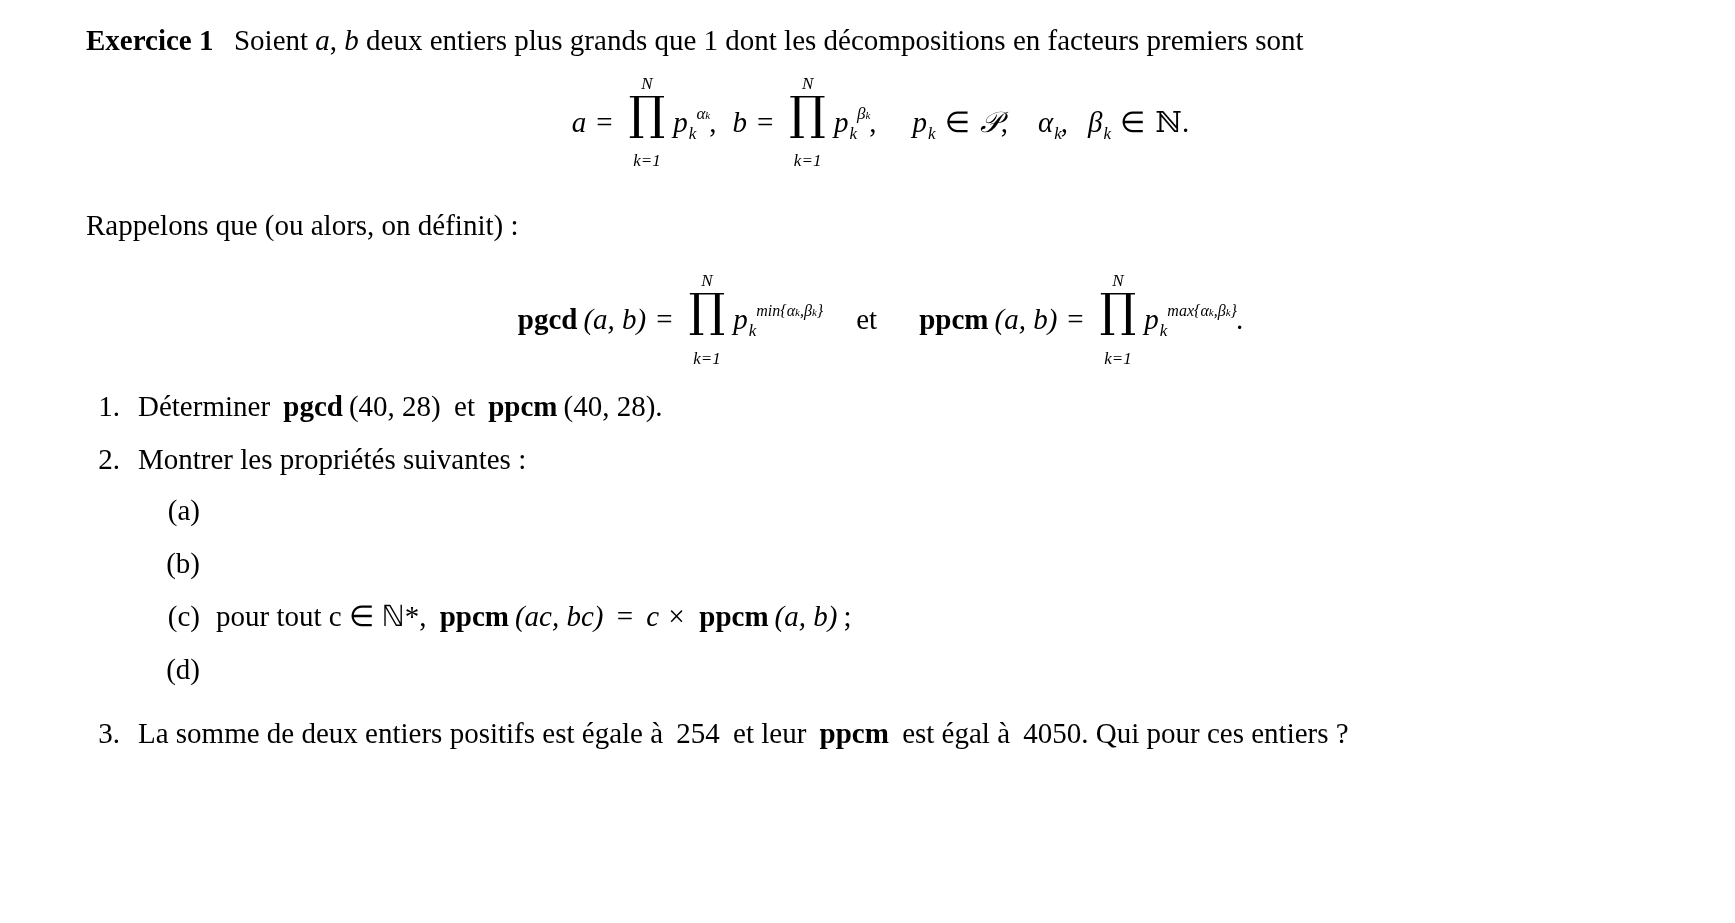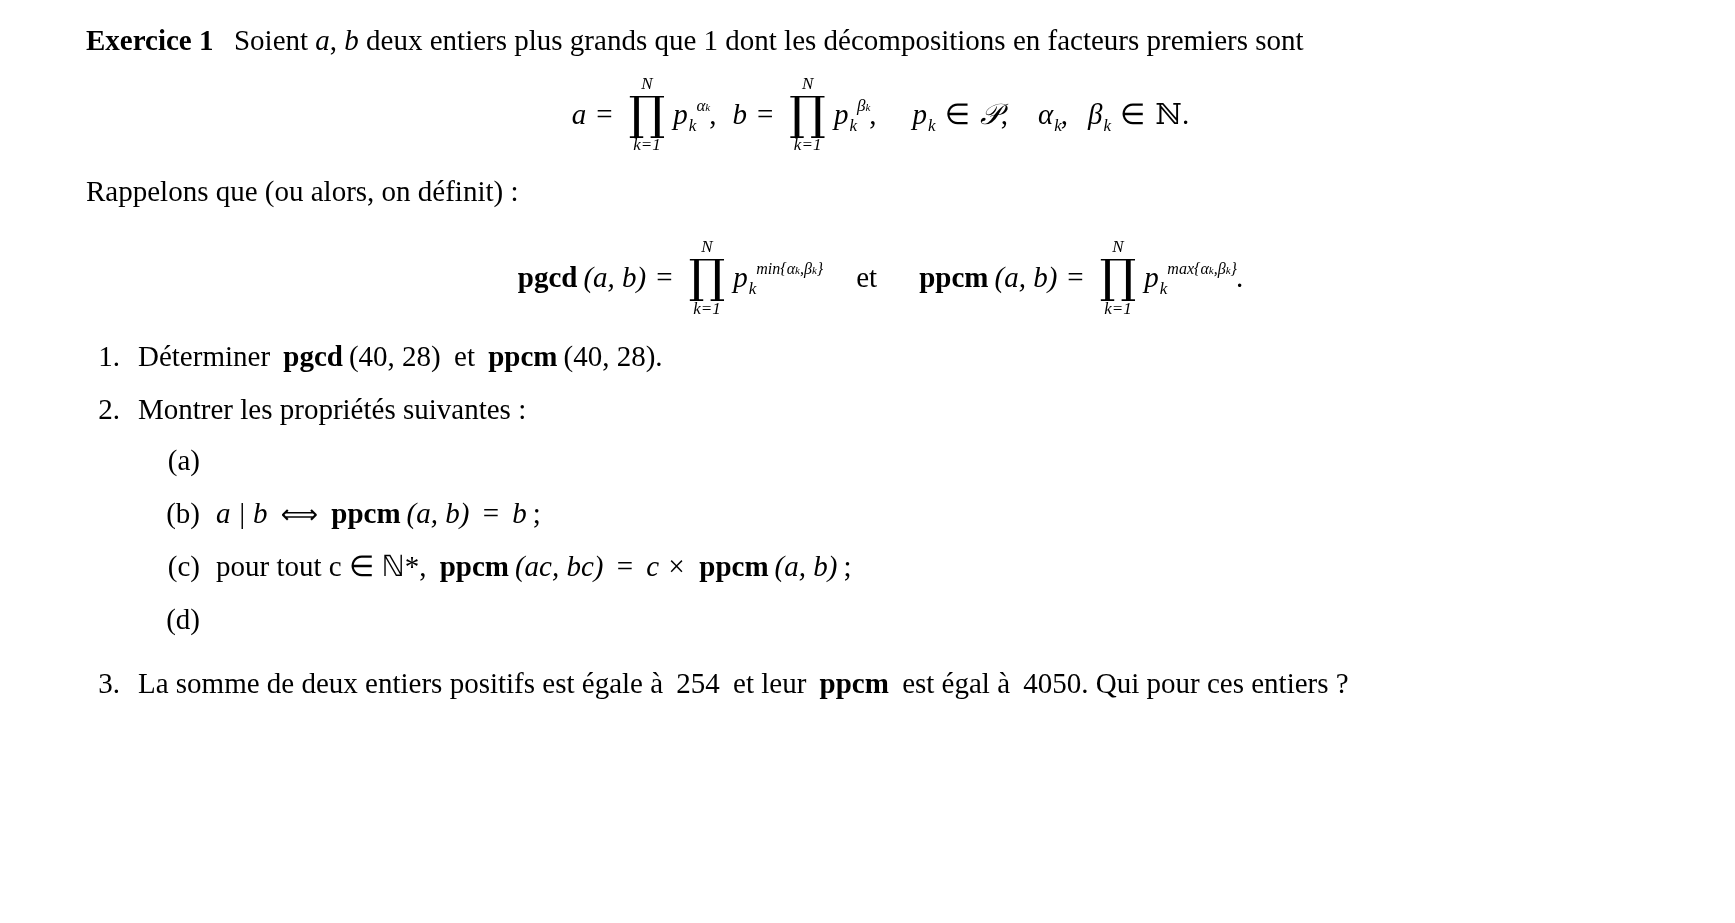--- a/index.html
+++ b/index.html
@@ -60,21 +60,21 @@
     flex-direction: column;
     align-items: center;
     margin: 0 6px;
     line-height: 1;
   }
   .bigop .lim {
     font-size: 17px;
     font-style: italic;
   }
   .bigop .lim.top { margin-bottom: 2px; }
-  .bigop .lim.bot { margin-top: 3px; }
+  .bigop .lim.bot { margin-top: 19px; }
   .bigop .prodglyph {
     font-size: 46px;
     line-height: 0.85;
     font-family: "DejaVu Serif", serif;
     font-weight: 400;
   }
 
   
   .psub {
     display: inline-flex;
@@ -202,21 +202,21 @@
       <span class="psub">
         <span class="base">β</span>
         <span class="sub">k</span>
       </span>
       <span class="op">∈</span>
       <span style="font-family:'DejaVu Serif',serif;">ℕ</span>
       <span>.</span>
     </div>
   </div>
 
-  <p class="para" style="margin-top:18px;">Rappelons que (ou alors, on définit) :</p>
+  <p class="para" style="margin-top:36px;">Rappelons que (ou alors, on définit) :</p>
 
   <div class="display eq2">
     <div class="mrow">
       <b class="bf">pgcd</b>
       <span class="it" style="margin-left:6px;">(a, b)</span>
       <span class="op">=</span>
       <span class="bigop">
         <span class="lim top">N</span>
         <span class="prodglyph">∏</span>
         <span class="lim bot">k=1</span>
@@ -261,27 +261,20 @@
       <span class="body">
         <span>Montrer les propriétés suivantes :</span>
 
         <ol class="lvl2">
           <li>
             <span class="num">(a)</span>
           </li>
 
           <li>
             <span class="num">(b)</span>
-            <span>
-              <span class="mathvar">a | b</span>
-              <span class="sp"></span><span style="font-size:26px;">⟺</span><span class="sp"></span>
-              <b class="bf">ppcm</b><span class="sp"></span><span class="mathvar">(a, b)</span>
-              <span class="sp"></span><span>=</span><span class="sp"></span>
-              <span class="mathvar">b</span><span class="sp"></span><span>;</span>
-            </span>
           </li>
 
           <li>
             <span class="num">(c)</span>
             <span>
               <span>pour tout c ∈ ℕ*,</span>
               <span class="sp"></span><b class="bf">ppcm</b><span class="sp"></span><span class="mathvar">(ac, bc)</span>
               <span class="sp"></span><span>=</span><span class="sp"></span>
               <span class="mathvar">c ×</span><span class="sp"></span>
               <b class="bf">ppcm</b><span class="sp"></span><span class="mathvar">(a, b)</span><span class="sp"></span><span>;</span>

